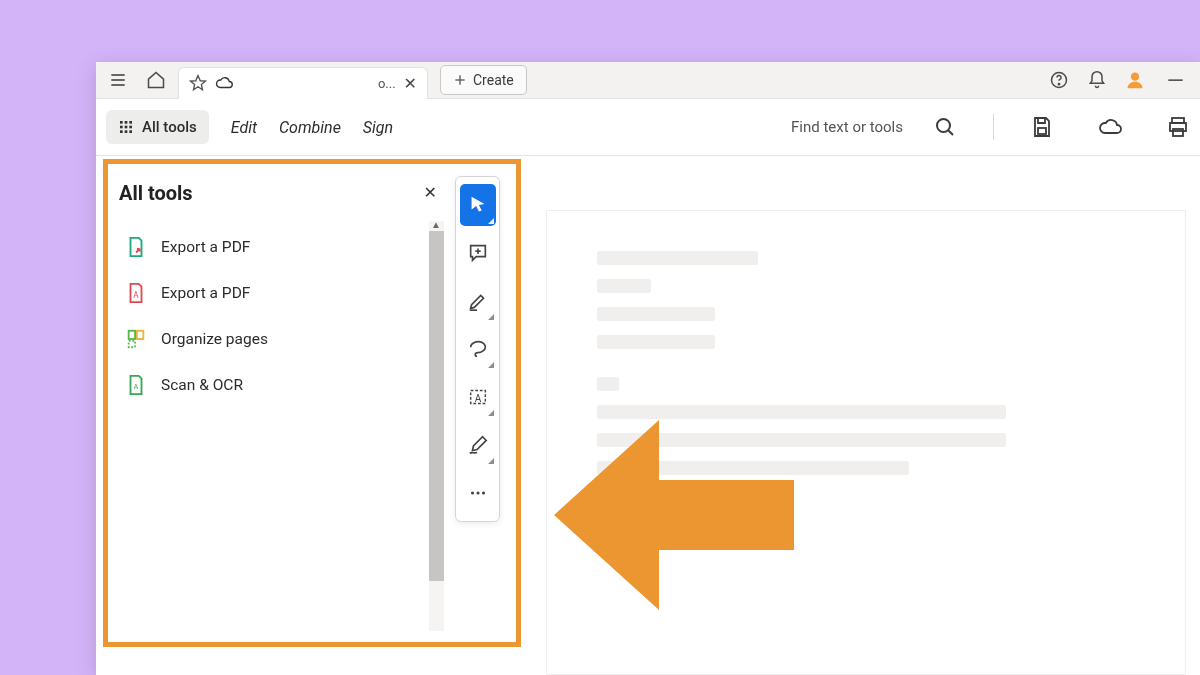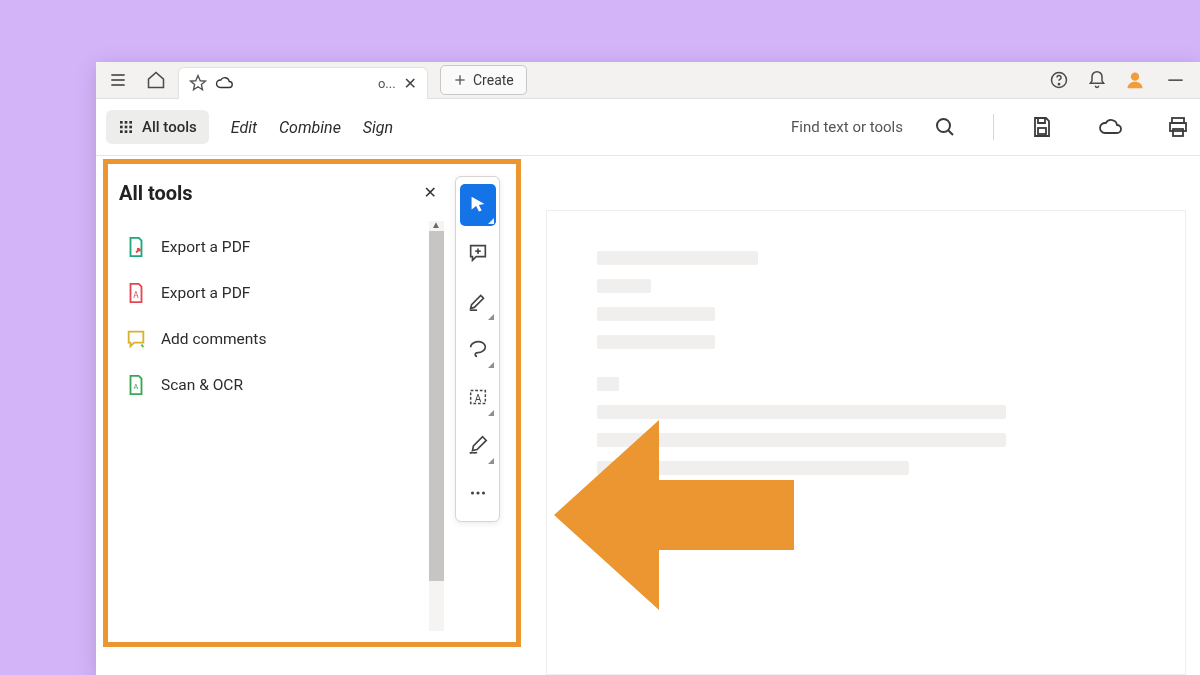--- a/index.html
+++ b/index.html
@@ -342,30 +342,31 @@
         <span class="ic">
           <svg viewBox="0 0 24 24" fill="none" stroke="#e34850" stroke-width="2">
               <path d="M6 2h9l3 3v17H6z"></path>
               <text x="12" y="17" font-size="9" text-anchor="middle" fill="#e34850" stroke="none">A</text>
             </svg>
         </span>
         <span>Export a PDF</span>
       </div>
 
 
-
       <div class="tool-item">
         <span class="ic">
-          <svg viewBox="0 0 24 24" fill="none" stroke="#d9b22b" stroke-width="2">
-              <path d="M4 4h16v12H10l-4 4v-4H4z"></path>
-              <path d="M18 18l2 3" stroke="#58b748"></path>
+          <svg viewBox="0 0 24 24" fill="none" stroke="#58b748" stroke-width="2">
+              <rect x="4" y="3" width="7" height="9"></rect>
+              <rect x="13" y="3" width="7" height="9" stroke="#e6b83a"></rect>
+              <rect x="4" y="14" width="7" height="7" stroke-dasharray="2 2"></rect>
             </svg>
         </span>
-        <span>Add comments</span>
+        <span>Organize pages</span>
       </div>
+
 
 
       <div class="tool-item">
         <span class="ic">
           <svg viewBox="0 0 24 24" fill="none" stroke="#3aa655" stroke-width="2">
               <path d="M6 2h9l3 3v17H6z"></path>
               <text x="12" y="16" font-size="8" text-anchor="middle" fill="#3aa655" stroke="none">A</text>
             </svg>
         </span>
         <span>Scan &amp; OCR</span>

